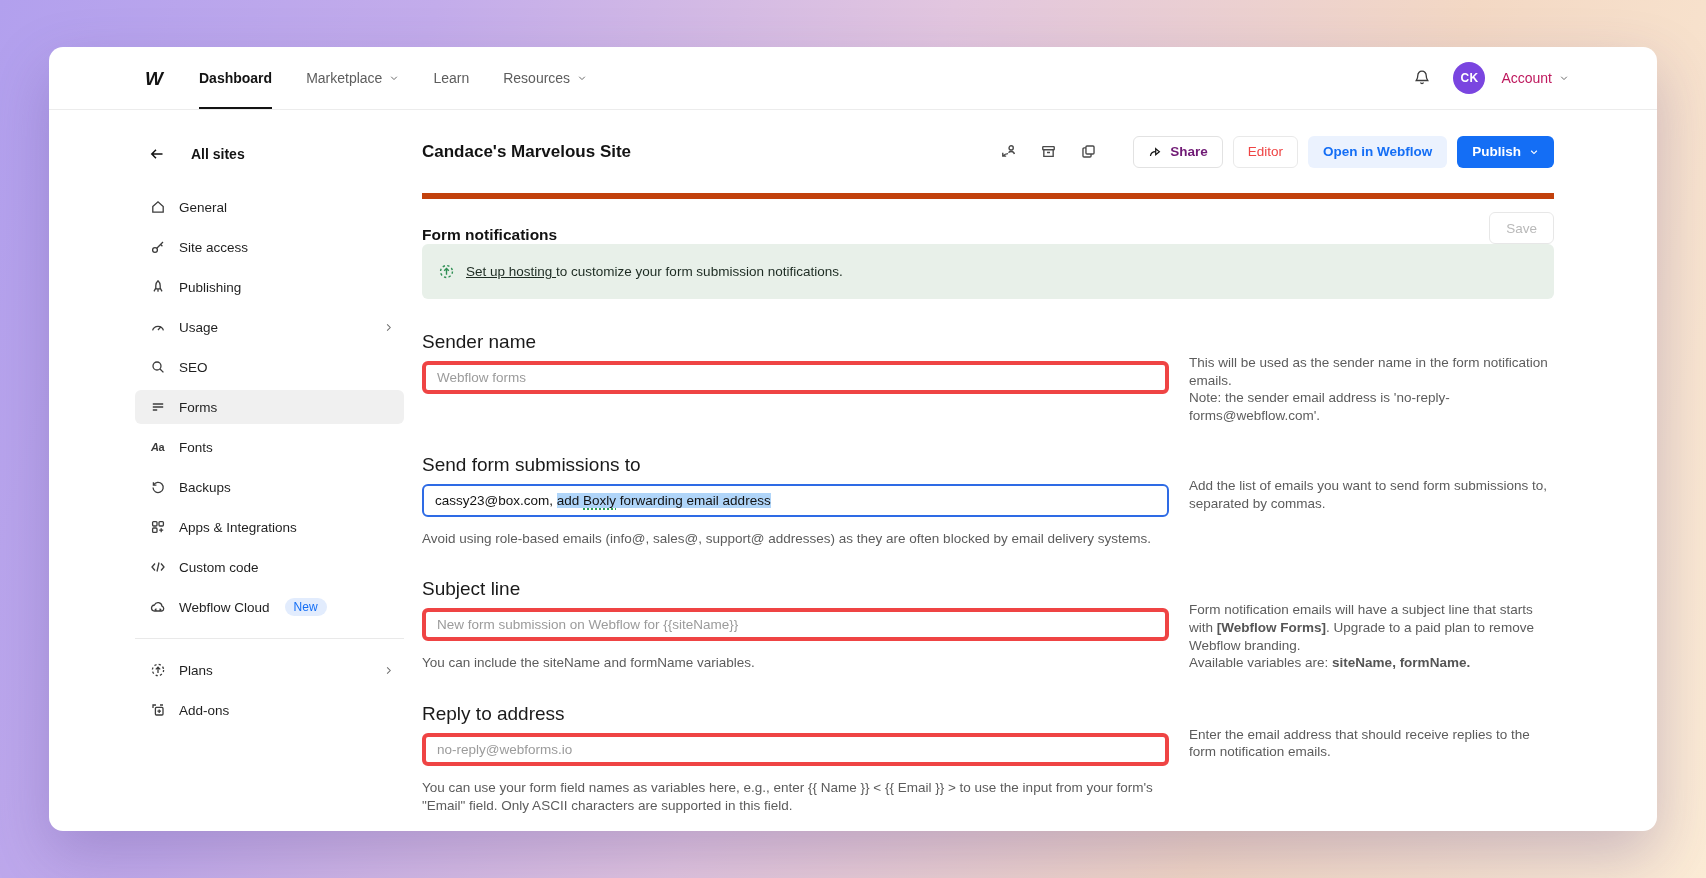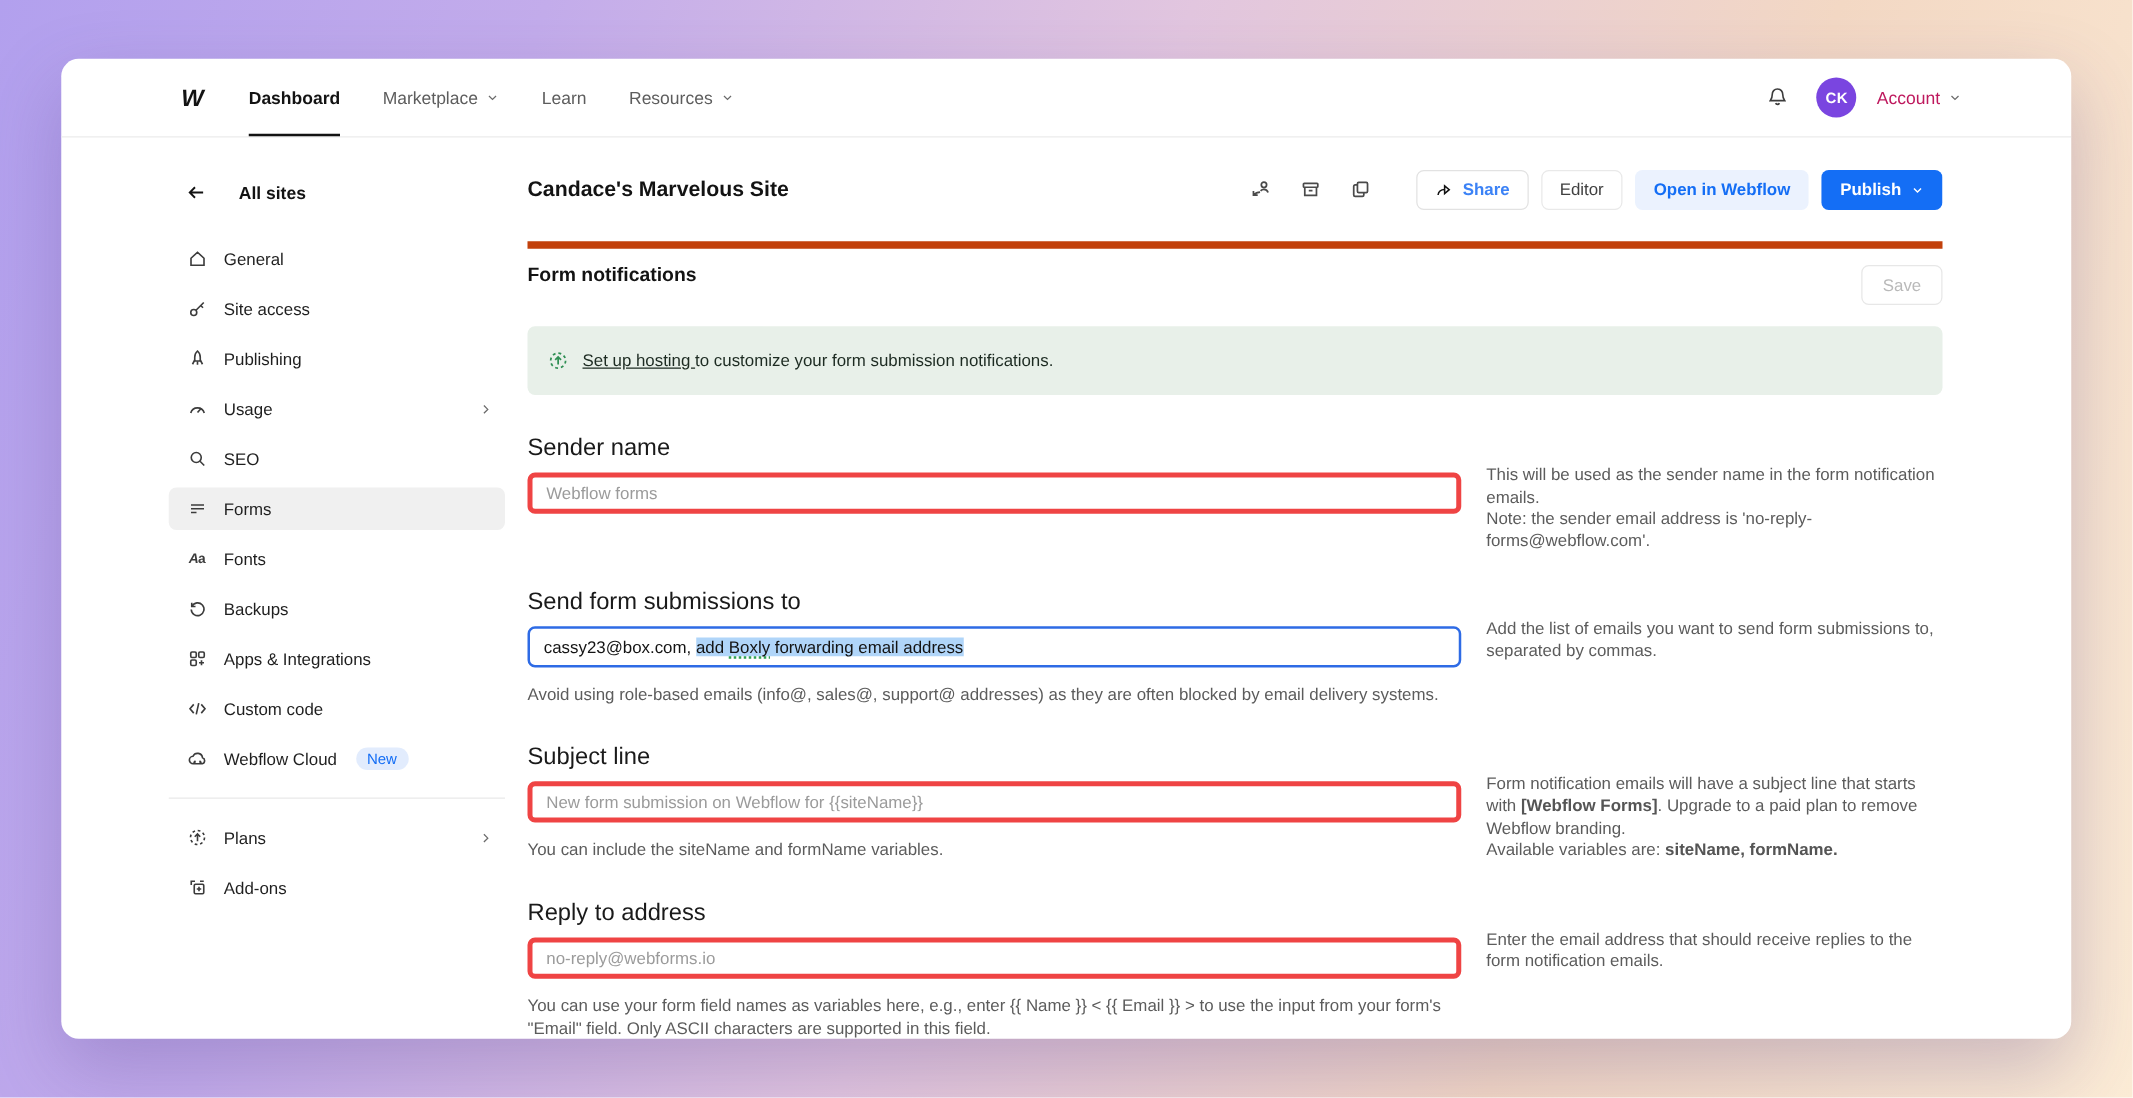--- a/index.html
+++ b/index.html
@@ -36,28 +36,28 @@
   .sb-text-icn { font-size: 11px; font-weight: 600; color: #3c3c3c; letter-spacing: -0.5px; }
   .badge-new { background: #e2ecfd; color: #146ef5; font-size: 12px; padding: 2px 9px; border-radius: 10px; margin-left: 2px; }
   .sb-divider { width: 269px; height: 1px; background: #e9e9e9; margin: 14px 0; }
   
   .main { flex: 1; display: flex; flex-direction: column; padding: 0 103px 0 18px; min-width: 0; }
   .site-header { height: 89px; flex: 0 0 89px; display: flex; align-items: center; border-bottom: 6px solid #c2410c; }
   .site-title { font-size: 17px; font-weight: 700; color: #131313; }
   .header-actions { margin-left: auto; display: flex; align-items: center; gap: 10px; }
   .icn-btn { width: 30px; height: 30px; display: flex; align-items: center; justify-content: center; color: #4a4a4a; cursor: pointer; border-radius: 6px; }
   .btn { height: 32px; display: inline-flex; align-items: center; gap: 8px; padding: 0 14px; border-radius: 6px; font-size: 13.5px; cursor: pointer; border: 1px solid transparent; background: #fff; }
-  .btn-share { border-color: #e2e2e2; color: #3b82f6; font-weight: 600; margin-left: 20px; }
-  .btn-editor { border-color: #e9e9e9; color: #404040; }
+  .btn-share { border-color: #e2e2e2; color: #701a75; font-weight: 600; margin-left: 20px; }
+  .btn-editor { border-color: #e9e9e9; color: #ef4444; }
   .btn-openwf { background: #ebf2fe; color: #146ef5; font-weight: 600; }
   .btn-publish { background: #146ef5; color: #fff; font-weight: 600; }
   .btn-save { border-color: #e7e7e7; color: #b9b9b9; padding: 0 16px; }
   
   .page { padding-top: 13px; }
-  .page-heading-row { display: flex; align-items: flex-start; height: 32px; margin-bottom: 17px; }
+  .page-heading-row { display: flex; align-items: flex-end; height: 32px; }
   .page-title { font-size: 15.5px; font-weight: 700; color: #131313; }
   .page-heading-row .btn-save { margin-left: auto; }
   .banner { height: 55px; background: #e8f0e9; border-radius: 6px; display: flex; align-items: center; gap: 11px; padding: 10px 16px; margin-bottom: 32px; font-size: 13.5px; color: #1d2b22; }
   .banner a { color: #1d2b22; text-decoration: underline; cursor: pointer; }
   .form-row { display: flex; margin-bottom: 30px; }
   .col-left { width: 747px; flex: 0 0 747px; }
   .col-right { flex: 1; margin-left: 20px; padding-top: 23px; font-size: 13.5px; color: #5c5c5c; line-height: 1.3; max-width: 372px; }
   .col-right b { color: #555; }
   .field-label { font-size: 19px; color: #1a1a1a; margin-bottom: 8px; }
   .text-input { width: 100%; height: 33px; border: 4px solid #ef4444; border-radius: 6px; padding: 0 11px; font-size: 13.5px; font-family: Liberation Sans, sans-serif; color: #131313; background: #fff; outline: none; }

